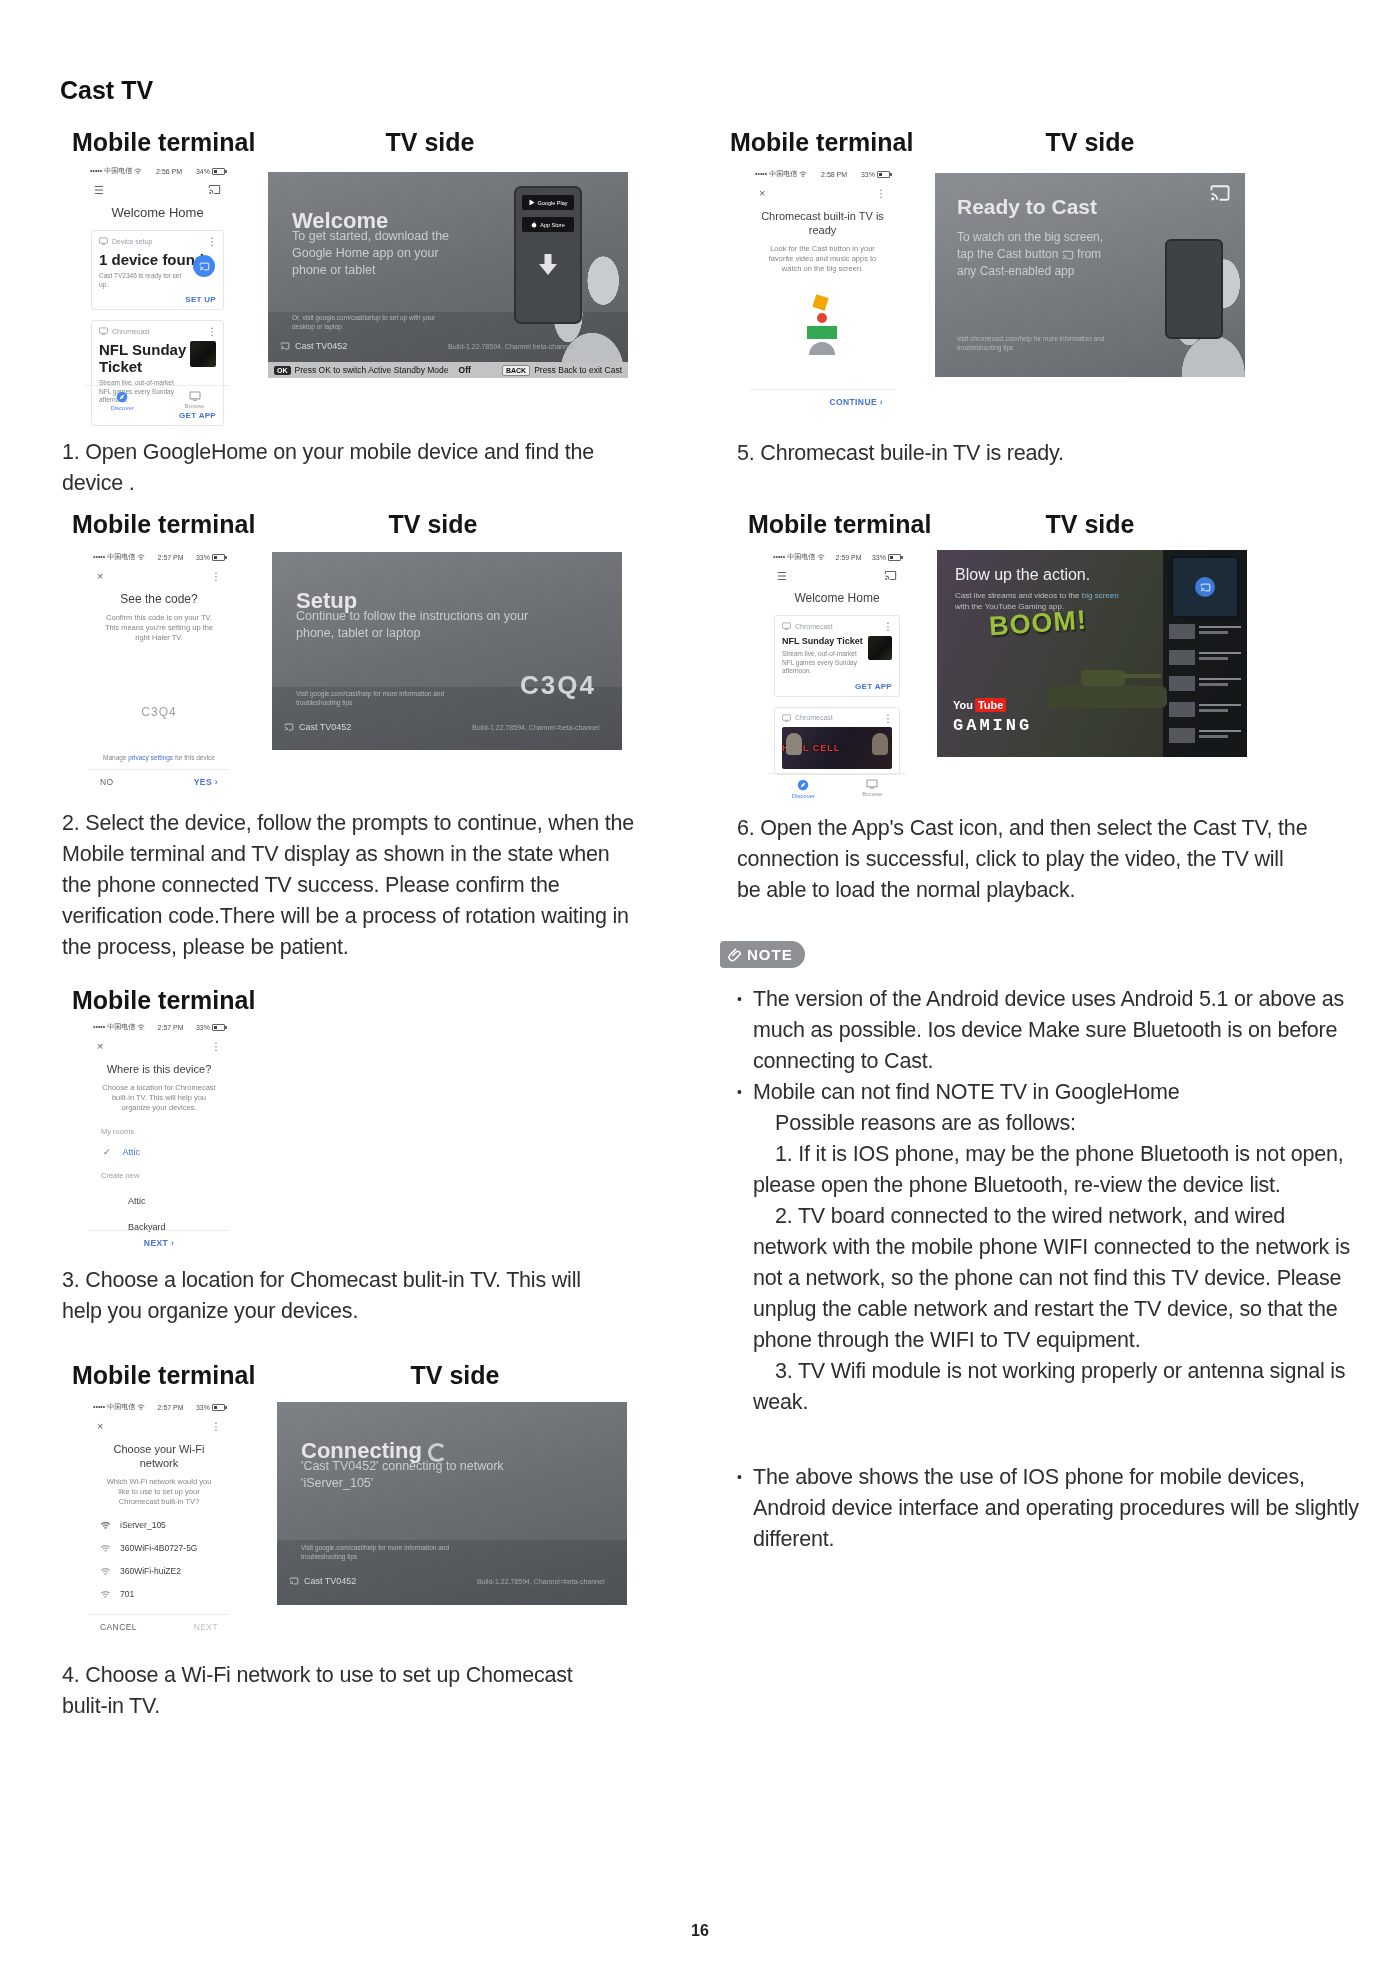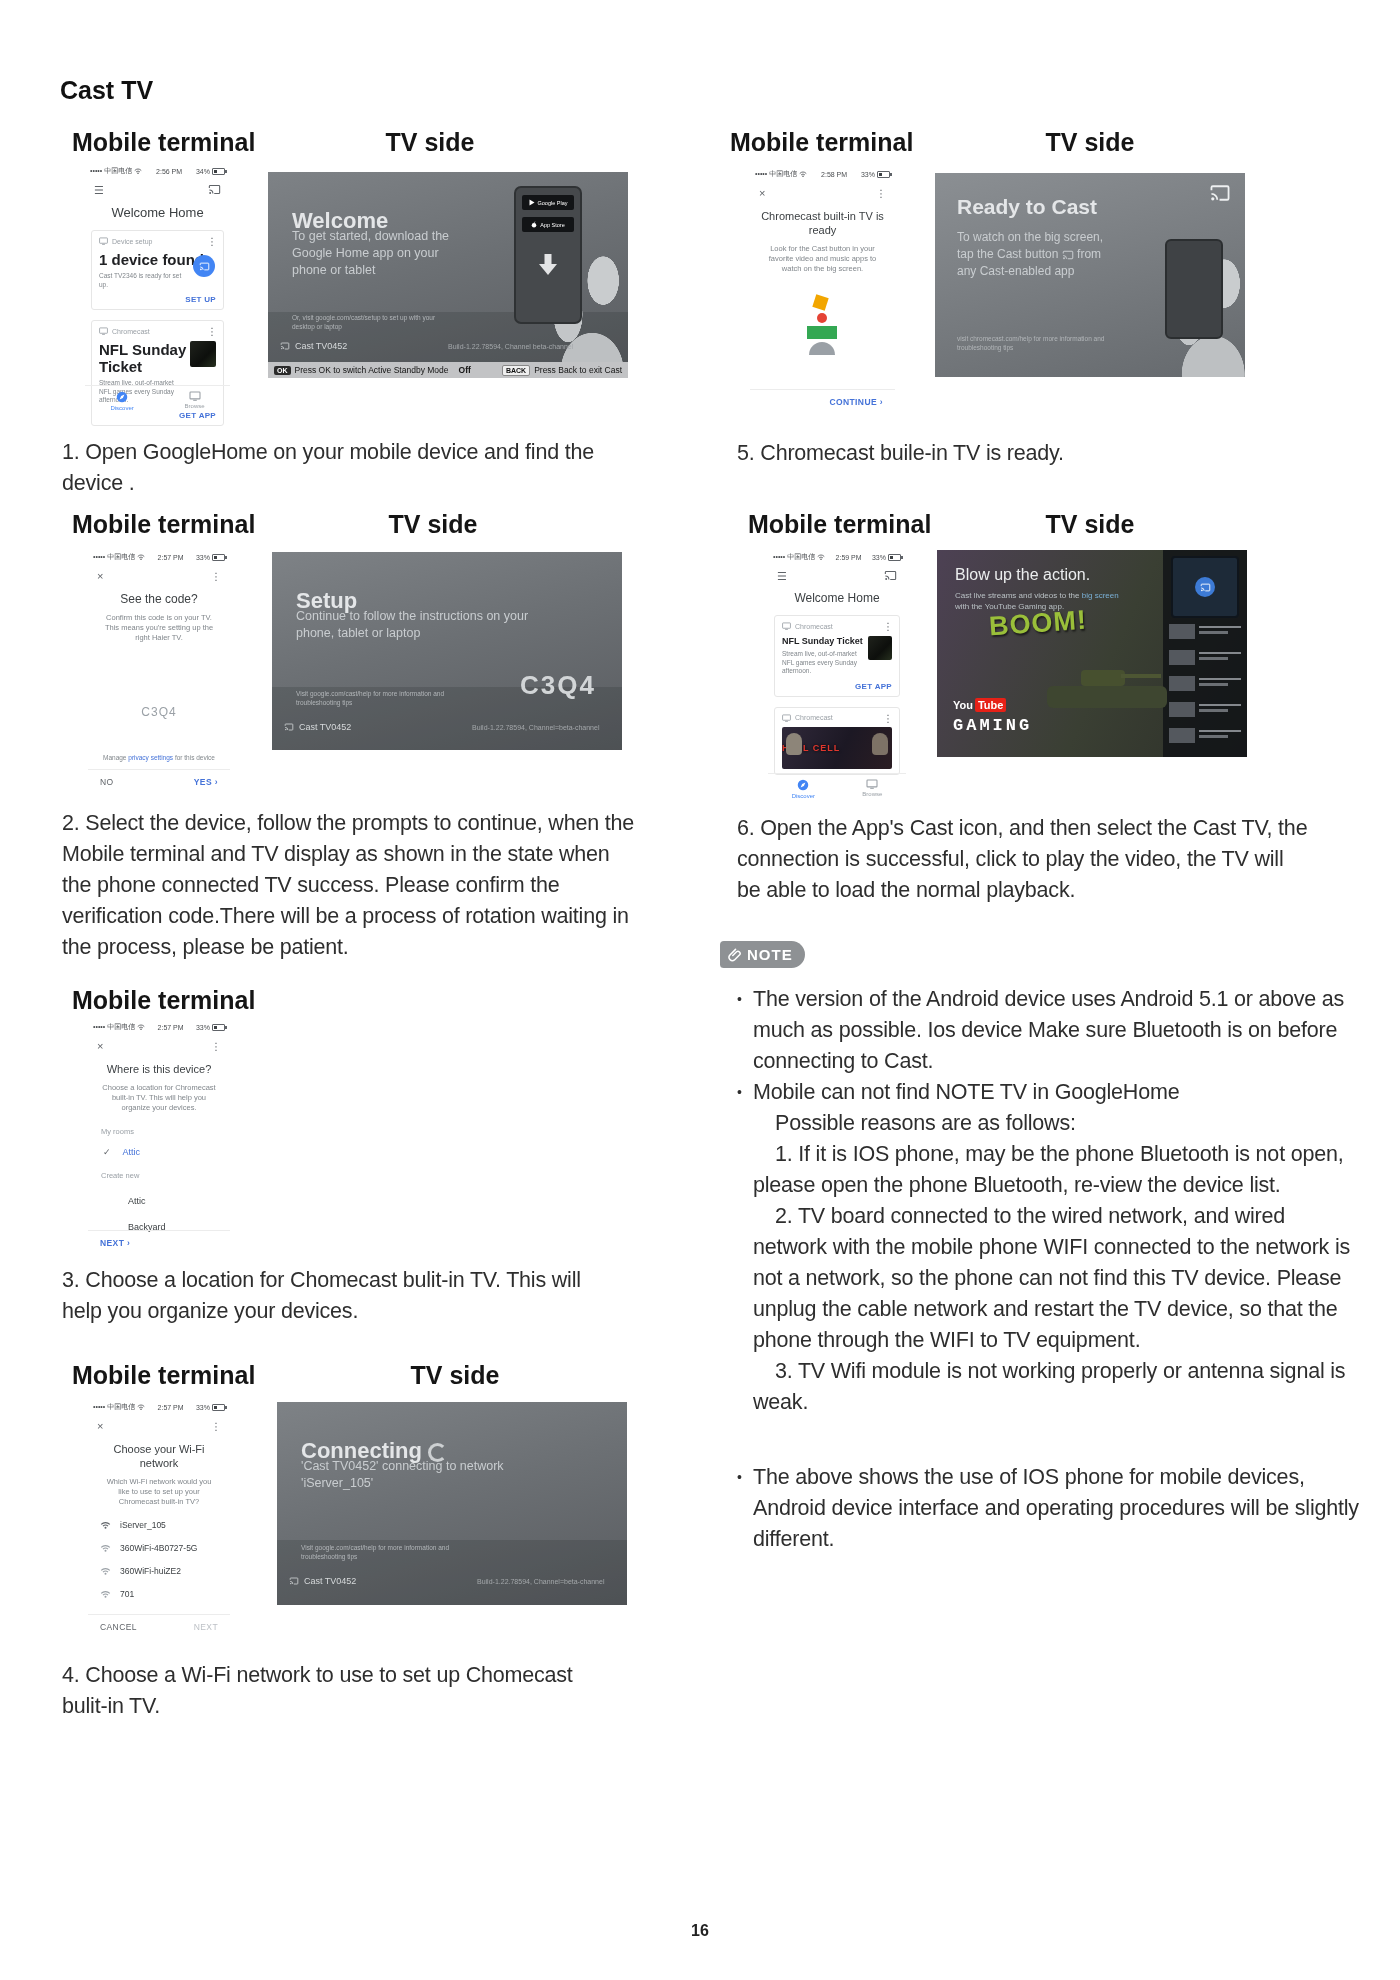--- a/index.html
+++ b/index.html
@@ -371,21 +371,21 @@
     <div class="p-title small">Where is this device?</div>
     <div class="p-desc">Choose a location for Chromecast built-in TV. This will help you organize your devices.</div>
     <div class="p-sec">My rooms</div>
     <div class="p-room">
       <span class="chk">✓</span>
       <span class="nm">Attic</span>
     </div>
     <div class="p-sec">Create new</div>
     <div class="p-opt">Attic</div>
     <div class="p-opt">Backyard</div>
-    <div class="p-actions" style="justify-content:flex-start;">
+    <div class="p-actions" style="justify-content:center;">
       <span class="act-blue">NEXT ›</span>
     </div>
   </div>
 
   <div class="step" style="left:62px;top:1265px;width:545px;">3. Choose a location for Chomecast bulit-in TV. This will help you organize your devices.</div>
 
   <div class="colhead" style="left:72px;top:1361px;">Mobile terminal</div>
   <div class="colhead centered" style="left:355px;top:1361px;width:200px;">TV side</div>
 
   <div class="phone" id="phoneD" style="left:88px;top:1398px;width:142px;height:242px;">

